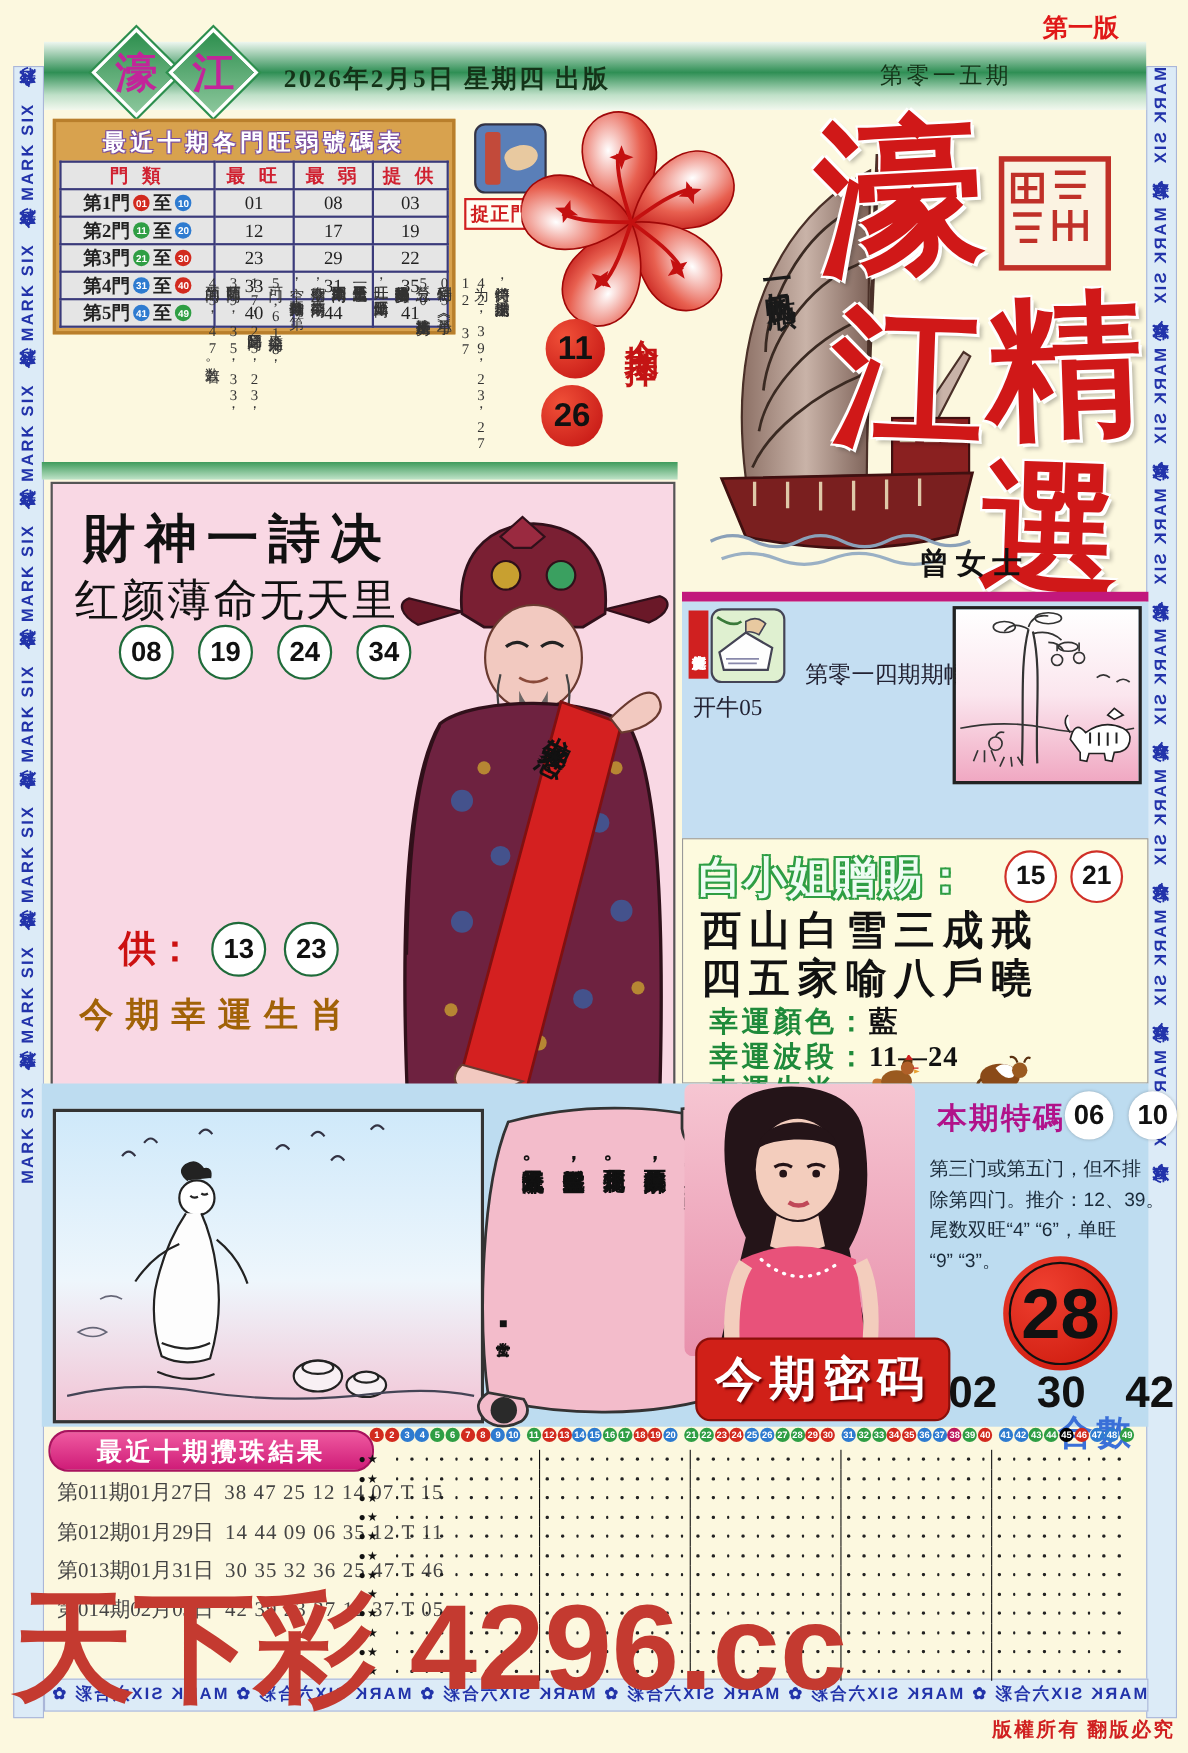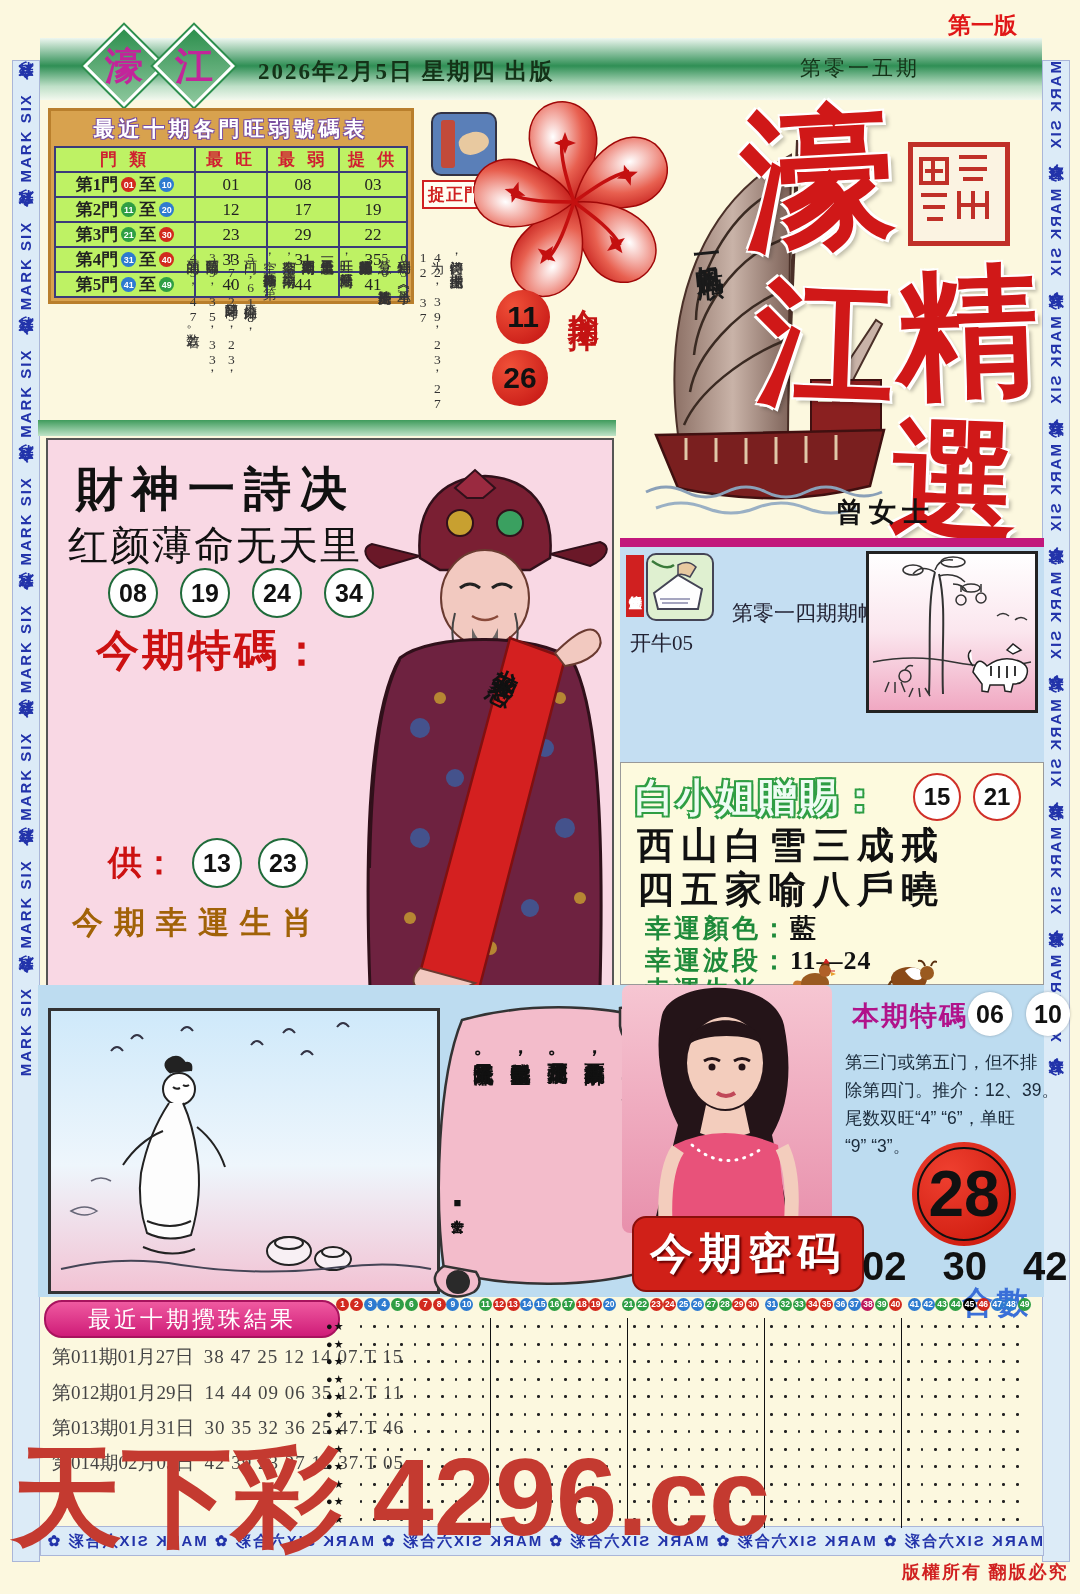--- a/index.html
+++ b/index.html
@@ -27,21 +27,21 @@
            background:linear-gradient(135deg,#2d8f4e,#8cc79c);box-shadow:0 0 0 3px #fff,0 0 0 5px #2d8f4e;}
   .diamond span{position:absolute;left:0;top:0;width:52px;height:52px;display:flex;align-items:center;justify-content:center;
            transform:rotate(-45deg);color:#c2259a;font-size:38px;font-weight:bold;}
   .dateline{position:absolute;left:218px;top:18px;font-size:23px;font-weight:bold;color:#143318;letter-spacing:2px;}
   .issueno{position:absolute;left:760px;top:16px;font-size:21px;color:#143318;letter-spacing:3px;}
 
   
   .hot-table{left:48px;top:108px;width:366px;background:#d8a24e;border:3px solid #b97f2c;padding:3px;box-sizing:border-box;}
   .hot-title{text-align:center;font-size:21px;font-weight:bold;letter-spacing:4px;color:#fff;
              text-shadow:1px 1px 0 #7a4fa0,-1px -1px 0 #7a4fa0,1px -1px 0 #7a4fa0,-1px 1px 0 #7a4fa0;padding:1px 0 3px;}
-  .hot-table table{border-collapse:collapse;width:100%;background:#bef264;padding-left:28px;}
+  .hot-table table{border-collapse:collapse;width:100%;background:#e5e5e5;padding-left:28px;}
   .hot-table td,.hot-table th{border:2px solid #3a3a7a;text-align:center;font-size:17px;padding:0;height:20px;}
   .hot-table th{color:#d02030;font-weight:bold;letter-spacing:4px;}
   .gatecell{display:flex;align-items:center;justify-content:center;gap:3px;font-weight:bold;}
   .gate-ball{display:inline-flex;width:15px;height:15px;border-radius:50%;color:#fff;font-size:9px;
              align-items:center;justify-content:center;font-family:"Liberation Sans",sans-serif;}
 
   
   .badge1{left:420px;top:112px;width:88px;text-align:center;}
   .badge1 .pic{width:62px;height:60px;margin:0 auto;border-radius:10px;background:#5a7fb8;border:2px solid #334;position:relative;overflow:hidden;}
   .badge1 .pic i{position:absolute;background:#c24a3a;left:8px;top:6px;width:14px;height:48px;border-radius:3px;}
@@ -143,21 +143,21 @@
   .advice div{white-space:nowrap;}
   .bigball{left:912px;top:1142px;width:104px;height:104px;border-radius:50%;background:radial-gradient(circle at 35% 30%,#ef4030,#c81408);
            display:flex;align-items:center;justify-content:center;}
   .bigball:after{content:'';position:absolute;inset:5px;border:2.5px solid #111;border-radius:50%;}
   .bigball span{font-size:64px;font-weight:bold;color:#111;font-family:"Liberation Sans",sans-serif;z-index:1;}
   .trio{left:862px;top:1244px;display:flex;gap:36px;font-size:40px;font-weight:bold;color:#111;font-family:"Liberation Sans",sans-serif;}
   .sumlabel{left:962px;top:1282px;font-size:31px;font-weight:bold;color:#3a6fd8;letter-spacing:4px;}
 
   
   .respill{left:44px;top:1300px;width:292px;height:34px;background:linear-gradient(180deg,#ef5aa0,#cf1c78);
-           border:2px solid #a8135e;border-radius:18px;color:#fff;font-size:23px;font-weight:normal;letter-spacing:3px;
+           border:2px solid #a8135e;border-radius:18px;color:#fff;font-size:23px;font-weight:bold;letter-spacing:3px;
            display:flex;align-items:center;justify-content:center;}
   .resrow{left:52px;font-size:19px;color:#444;white-space:nowrap;}
   .resrow b{font-weight:normal;margin-left:10px;letter-spacing:1px;}
   .rr0{top:1344px;} .rr1{top:1380px;} .rr2{top:1415px;} .rr3{top:1450px;}
 
   .ballstrip{left:336px;top:1296px;display:flex;align-items:center;height:16px;}
   .sball{width:13px;height:13px;border-radius:50%;color:#fff;font-size:8.5px;font-weight:bold;margin-right:0.8px;
          display:inline-flex;align-items:center;justify-content:center;font-family:"Liberation Sans",sans-serif;flex:none;}
   .sgap{width:5px;flex:none;}
   .dotgrid{left:326px;top:1318px;}
@@ -452,21 +452,20 @@
     </svg>
     <div class="sash vert">龙钟老态</div>
     <div class="pb-title">財神一詩决</div>
     <div class="pb-line">红颜薄命无天里</div>
     <div class="pb-balls">
       <span class="wball">08</span>
       <span class="wball">19</span>
       <span class="wball">24</span>
       <span class="wball">34</span>
     </div>
-    <div class="pb-special">今期特碼：</div>
     <div class="pb-supply">
       <span class="slabel">供：</span>
       <span class="wball">13</span>
       <span class="wball">23</span>
     </div>
     <div class="pb-zodiac">今期幸運生肖</div>
     <div class="pb-warn-title">財神玄機提醒妳</div>
     <div class="pb-warn1">05號及13號留意；</div>
     <div class="pb-warn2">31號及45分分鐘爆。</div>
   </div>

